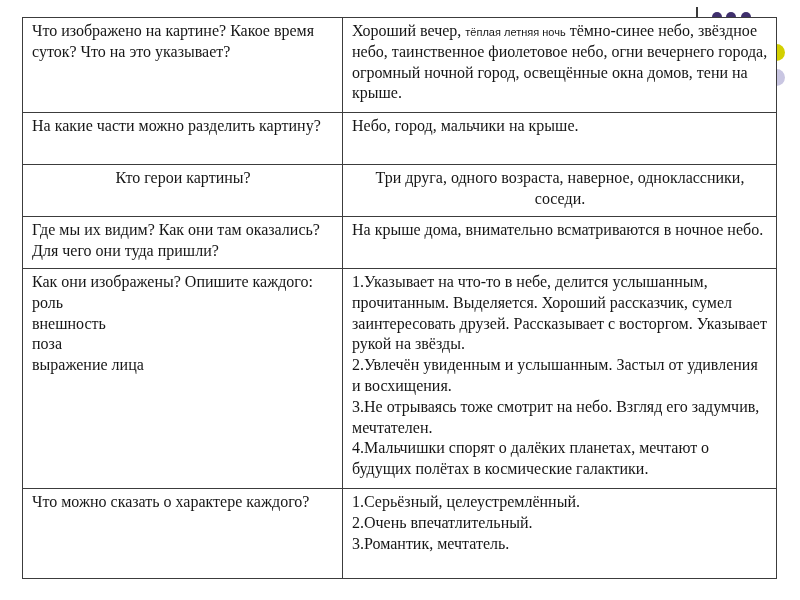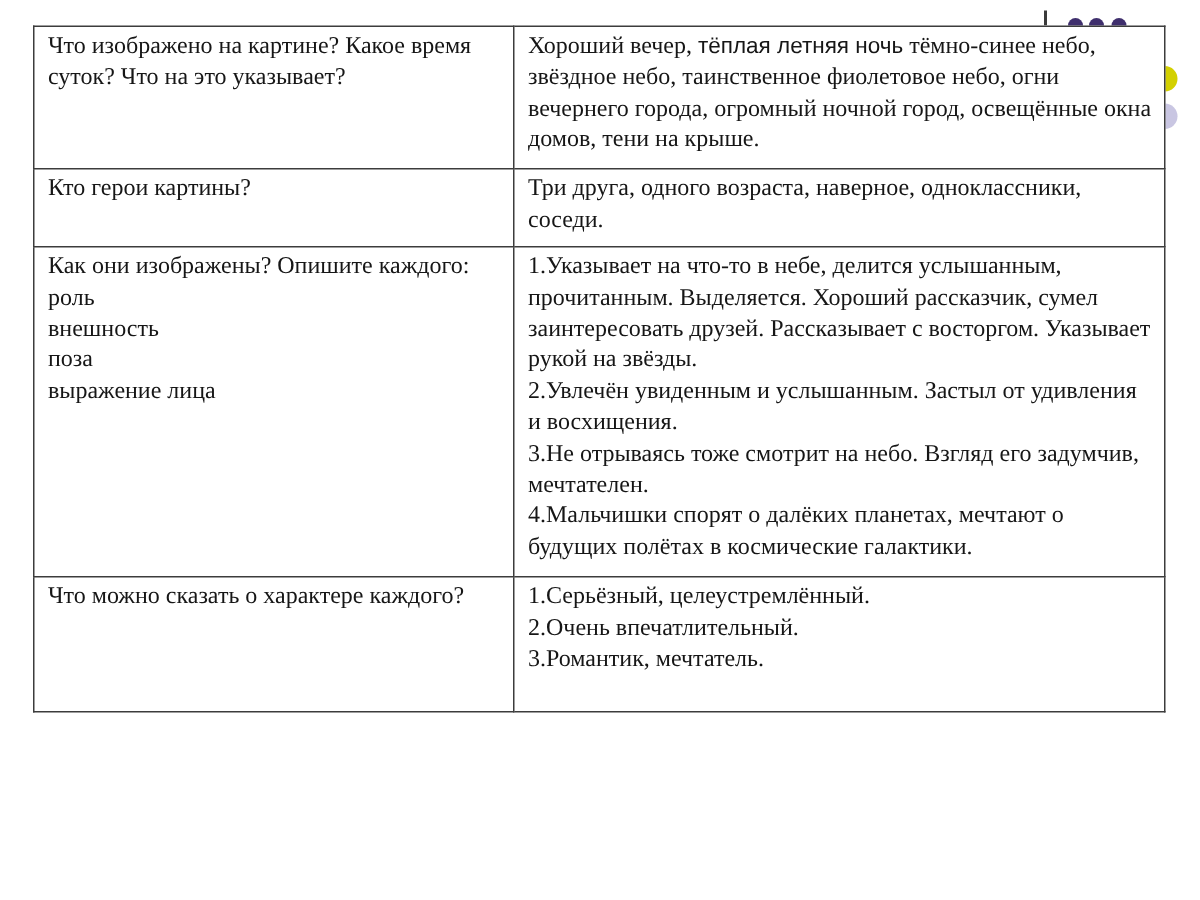--- a/index.html
+++ b/index.html
@@ -45,27 +45,27 @@
   table.qa td {
     border: 1.5px solid #3c3c3c;
     vertical-align: top;
     padding: 3px 8px 3px 9px;
     white-space: pre-line;
     overflow: hidden;
   }
   tr.r1 td { height: 95px; }
   tr.r2 td { height: 52px; }
   tr.r3 td { height: 40px; }
-  tr.r4 td { height: 52px; }
+  tr.r4 td { height: 52px; text-align: center; }
   tr.r5 td { height: 52px; }
   tr.r6 td { height: 220px; }
   tr.r7 td { height: 90px; }
   .hl-sans {
     font-family: "Liberation Sans", "DejaVu Sans", sans-serif;
-    font-size: 15px;
+    font-size: 11px;
   }
 </style>
 </head>
 <body>
 
 <div class="decor tick" style="background: rgb(58, 58, 58);"></div>
 <div class="decor dot small d1" style="background: rgb(63, 47, 109);"></div>
 <div class="decor dot small d2" style="background: rgb(63, 47, 109);"></div>
 <div class="decor dot small d3" style="background: rgb(63, 47, 109);"></div>
 <div class="decor dot big yellow" style="background: rgb(211, 208, 0);"></div>
@@ -74,23 +74,31 @@
 <table class="qa">
   <colgroup>
       <col class="q">
       <col class="a">
     </colgroup>
   <tbody>
     <tr class="r1">
       <td>Что изображено на картине? Какое время суток? Что на это указывает?</td>
       <td><span>Хороший вечер, </span><span class="hl-sans">тёплая летняя ночь</span><span> тёмно-синее небо, звёздное небо, таинственное фиолетовое небо, огни вечернего города, огромный ночной город, освещённые окна домов, тени на крыше.</span></td>
     </tr>
+    <tr class="r2">
+      <td>На какие части можно разделить картину?</td>
+      <td>Небо, город, мальчики на крыше.</td>
+    </tr>
     <tr class="r4">
       <td>Кто герои картины?</td>
       <td>Три друга, одного возраста, наверное, одноклассники, соседи.</td>
+    </tr>
+    <tr class="r5">
+      <td>Где мы их видим? Как они там оказались? Для чего они туда пришли?</td>
+      <td>На крыше дома, внимательно всматриваются в ночное небо.</td>
     </tr>
     <tr class="r6">
       <td>Как они изображены? Опишите каждого:
 роль
 внешность
 поза
 выражение лица</td>
       <td>1.Указывает на что-то в небе, делится услышанным, прочитанным. Выделяется. Хороший рассказчик, сумел заинтересовать друзей. Рассказывает с восторгом. Указывает рукой на звёзды.
 2.Увлечён увиденным и услышанным. Застыл от удивления и восхищения.
 3.Не отрываясь тоже смотрит на небо. Взгляд его задумчив, мечтателен.

